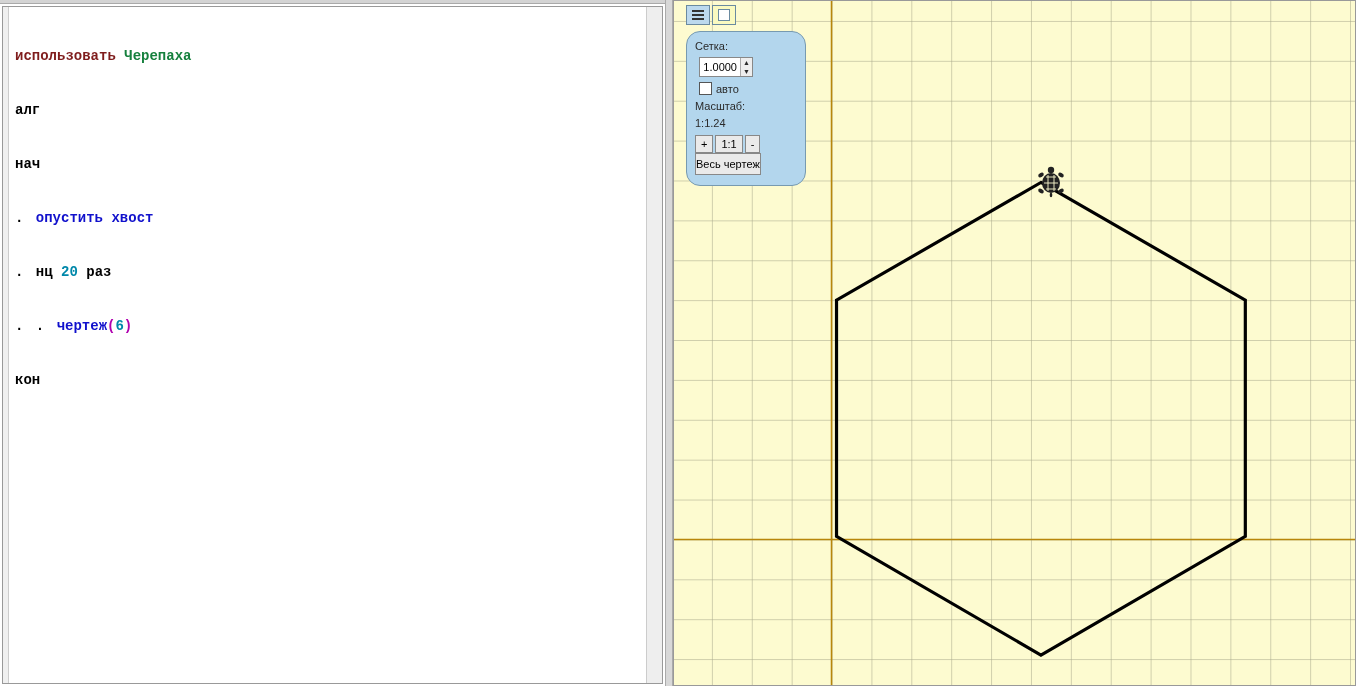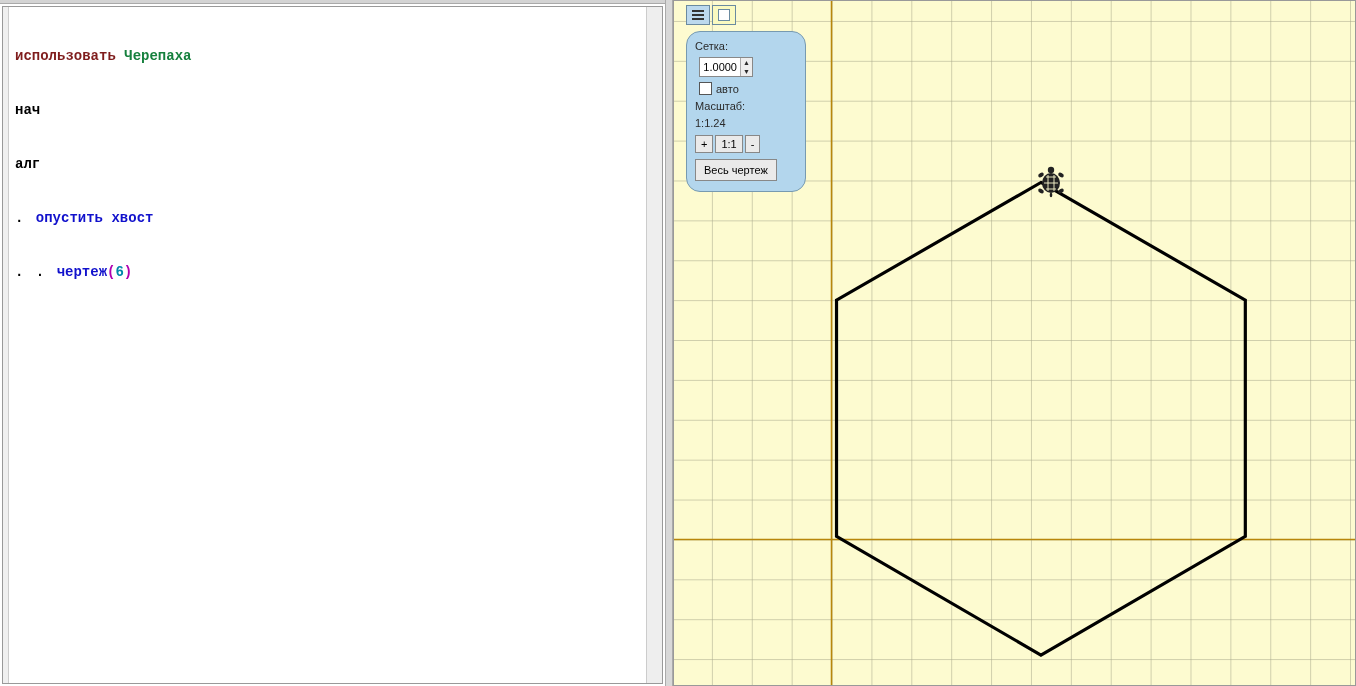--- a/index.html
+++ b/index.html
@@ -171,43 +171,44 @@
     margin-top: 6px;
   }
   .zoom-row button, .fit-btn {
     font-size: 11px;
     padding: 2px 5px;
     background: #eaeaea;
     border: 1px solid #888;
     cursor: pointer;
   }
   .fit-btn {
-    margin-top: 6px;
-    padding: 4px 8px;
+    padding: 4px 0;
   }
   
   .turtle {
     position: absolute;
     width: 34px;
     height: 34px;
   }
 </style>
 </head>
 <body>
 
 <div class="left-panel">
   <div class="toolbar-remnant"></div>
   <div class="code-area-wrapper">
     <div class="gutter"></div>
     <div class="code-area">
       <div><span class="kw-use">использовать</span> <span class="kw-module">Черепаха</span></div>
+      <div><span class="kw-black">алг</span></div>
       <div><span class="kw-black">нач</span></div>
-      <div><span class="kw-black">алг</span></div>
       <div><span class="dot">.</span> <span class="kw-blue">опустить хвост</span></div>
+      <div><span class="dot">.</span> <span class="kw-black">нц</span> <span class="kw-teal">20</span> <span class="kw-black">раз</span></div>
       <div><span class="dot">.</span> <span class="dot">.</span> <span class="kw-blue">чертеж</span><span class="kw-magenta">(</span><span class="kw-teal">6</span><span class="kw-magenta">)</span></div>
+      <div><span class="kw-black">кон</span></div>
     </div>
     <div class="right-scrollbar"></div>
   </div>
 </div>
 
 <div class="splitter"></div>
 
 <div class="right-panel">
   <svg class="canvas-svg" viewBox="0 0 683 686">
     <defs>

